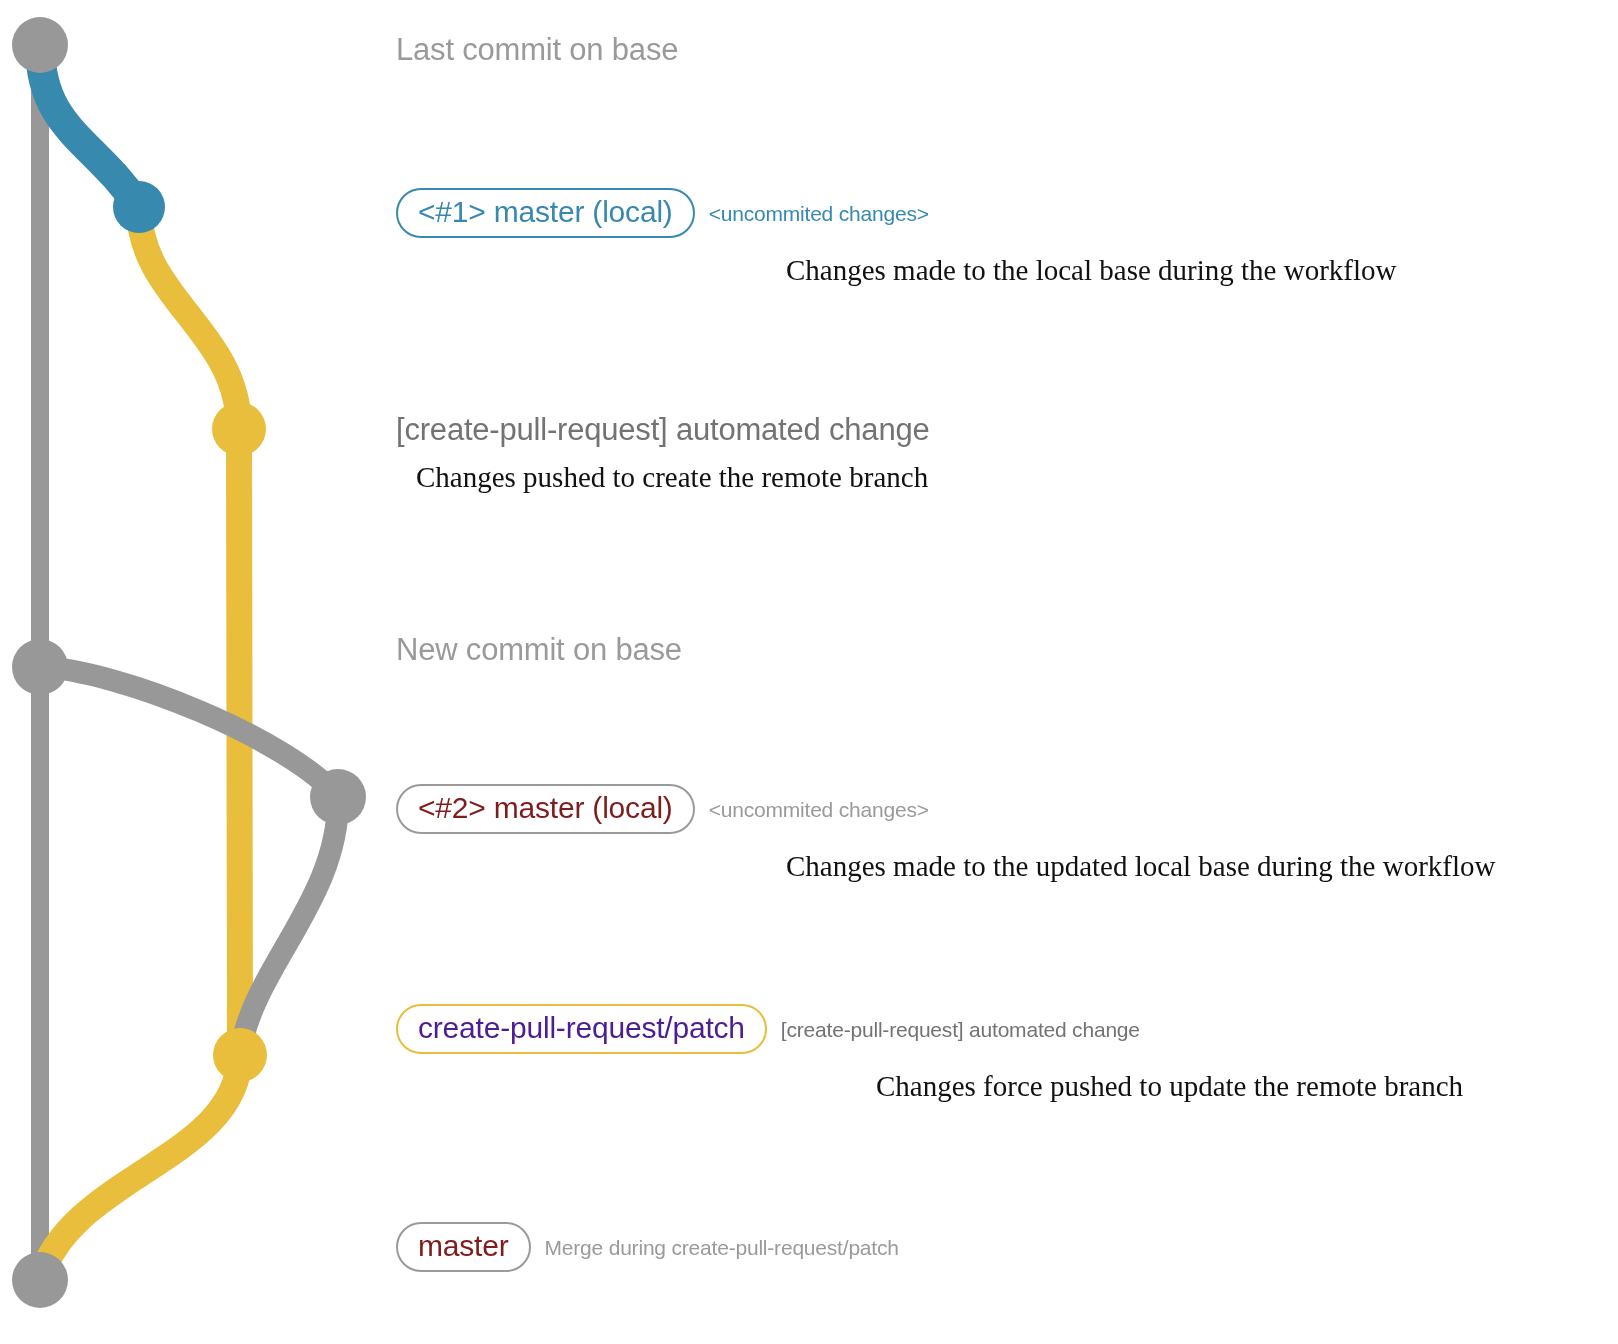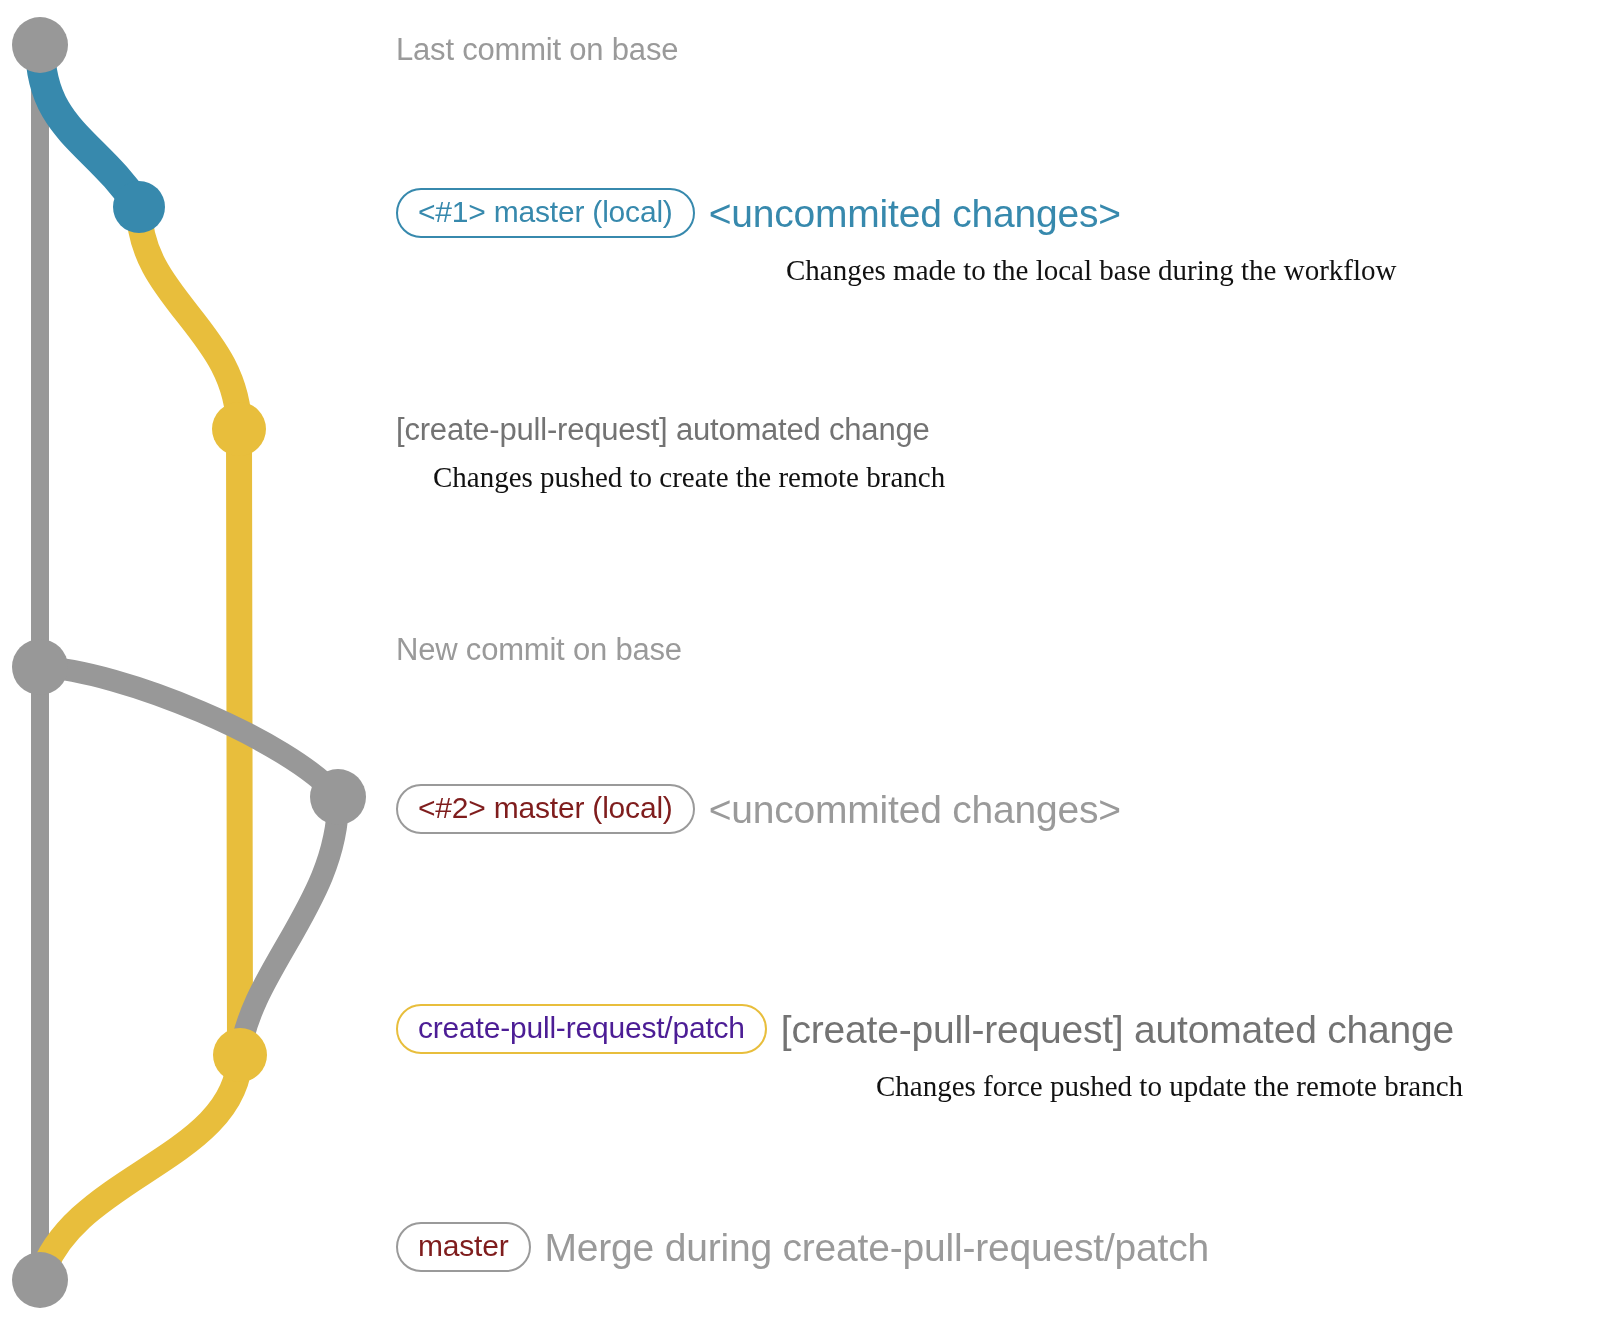--- a/index.html
+++ b/index.html
@@ -53,21 +53,21 @@
     font-size: 30px;
     line-height: 1;
     color: #989898;
     letter-spacing: -0.2px;
   }
   .badge.blue { border-color: #3789AD; color: #3789AD; }
   .badge.yellow { border-color: #E8BE3C; color: #4c1d95; }
   .badge.gray { border-color: #9a9a9a; color: #7f1d1d; }
 
   .subject {
-    font-size: 39px;
+    font-size: 21px;
     line-height: 1;
     letter-spacing: -0.2px;
     color: #989898;
   }
   .subject.blue { color: #3789AD; }
   .subject.yellow { color: #737373; }
   .subject.gray { color: #9a9a9a; }
 
   .desc {
     font-family: "Liberation Serif", serif;
@@ -125,34 +125,35 @@
       <span class="badge blue">&lt;#1&gt; master (local)</span>
       <span class="subject blue">&lt;uncommited changes&gt;</span>
     </div>
     <div class="desc" style="margin-left:390px">Changes made to the local base during the workflow</div>
   </div>
 
   <div class="row" style="top:414px">
     <div class="row-main">
       <span class="subject yellow plain-subject">[create-pull-request] automated change</span>
     </div>
-    <div class="desc" style="margin-left:37px">Changes pushed to create the remote branch</div>
+    <div class="desc" style="margin-left:20px">Changes pushed to create the remote branch</div>
   </div>
 
   <div class="row" style="top:634px">
     <div class="row-main">
       <span class="subject gray plain-subject">New commit on base</span>
     </div>
   </div>
 
   <div class="row" style="top:784px">
     <div class="row-main">
       <span class="badge gray">&lt;#2&gt; master (local)</span>
       <span class="subject gray">&lt;uncommited changes&gt;</span>
     </div>
+    <div class="desc" style="margin-left:390px">Changes made to the updated local base during the workflow</div>
   </div>
 
   <div class="row" style="top:1004px">
     <div class="row-main">
       <span class="badge yellow">create-pull-request/patch</span>
       <span class="subject yellow">[create-pull-request] automated change</span>
     </div>
     <div class="desc" style="margin-left:480px">Changes force pushed to update the remote branch</div>
   </div>
 

